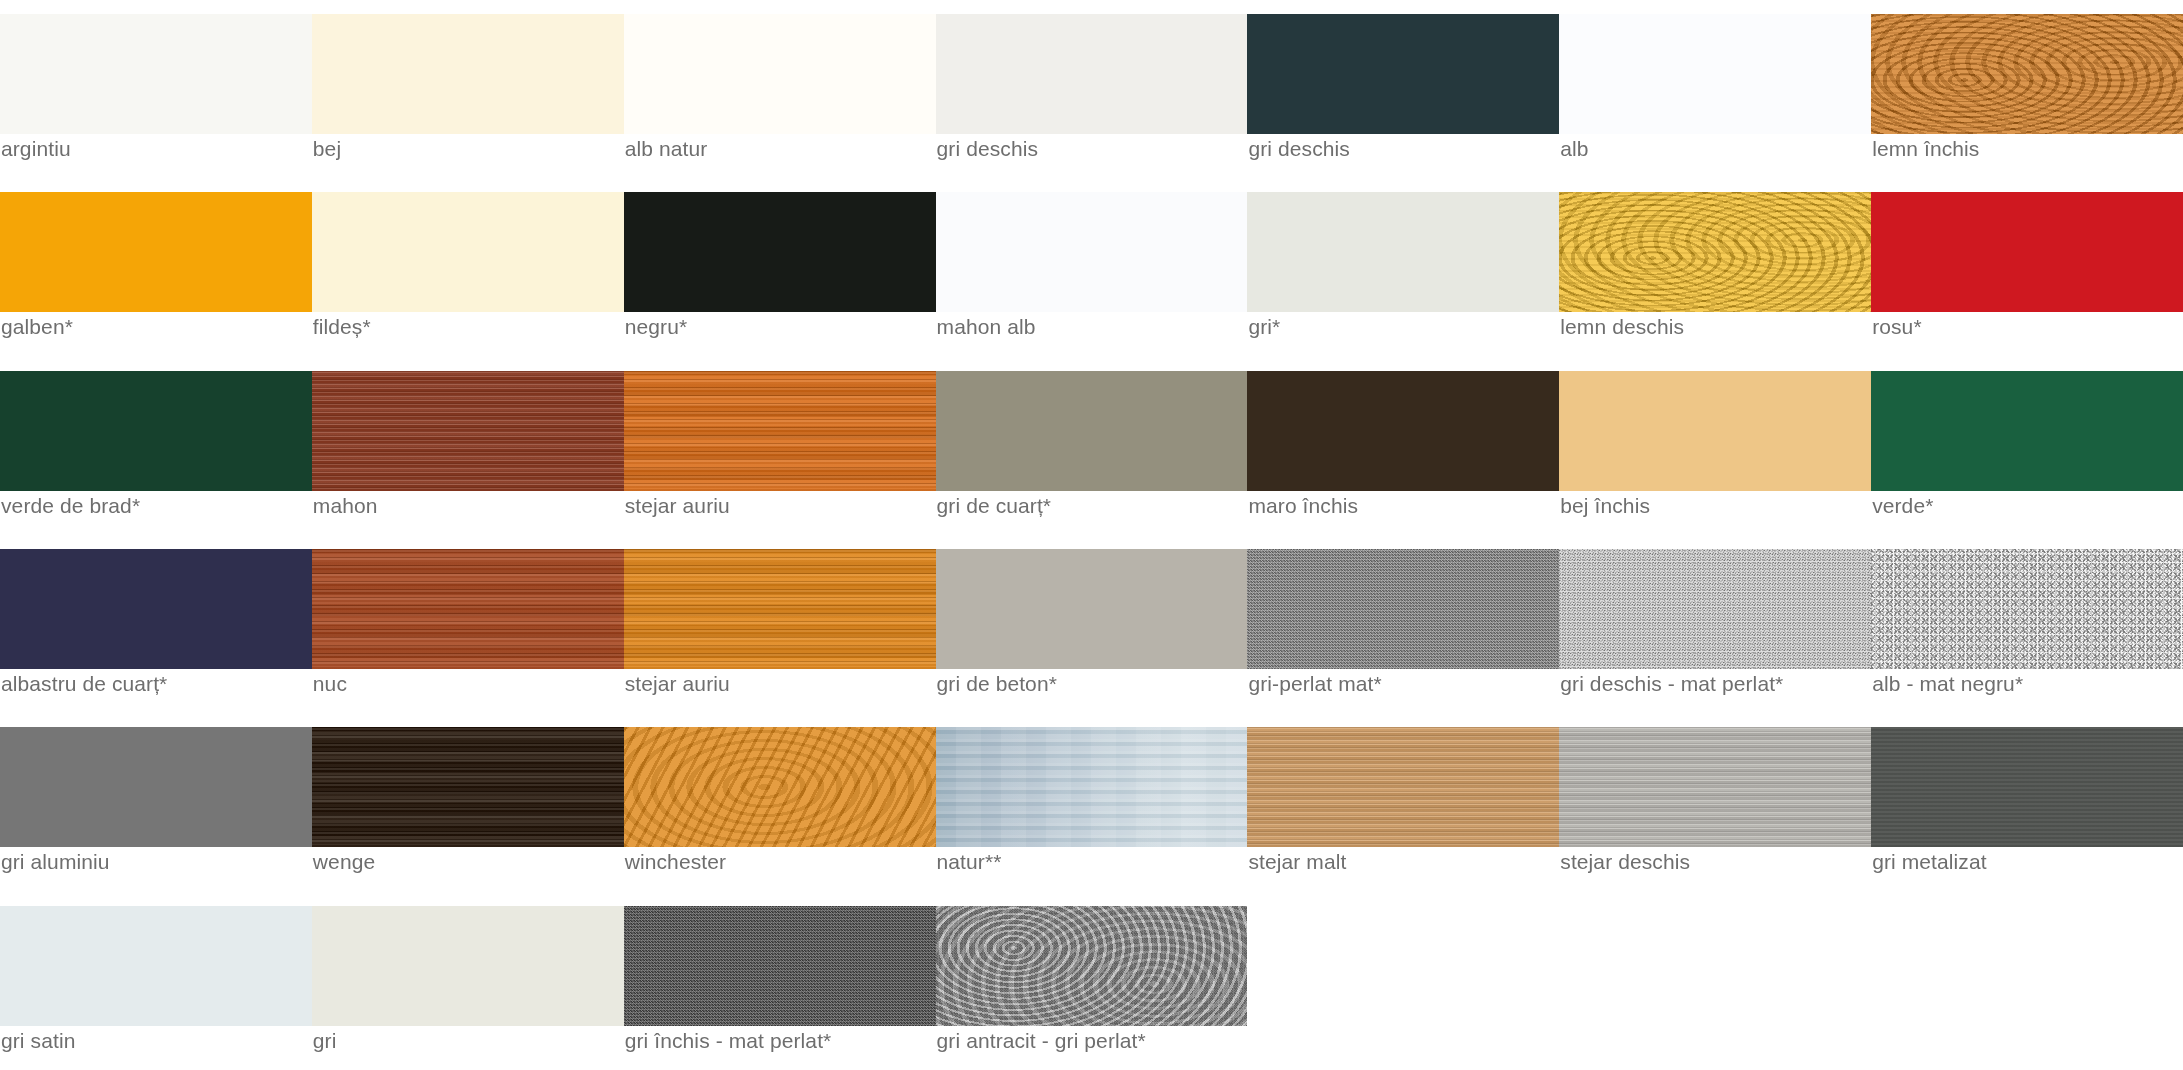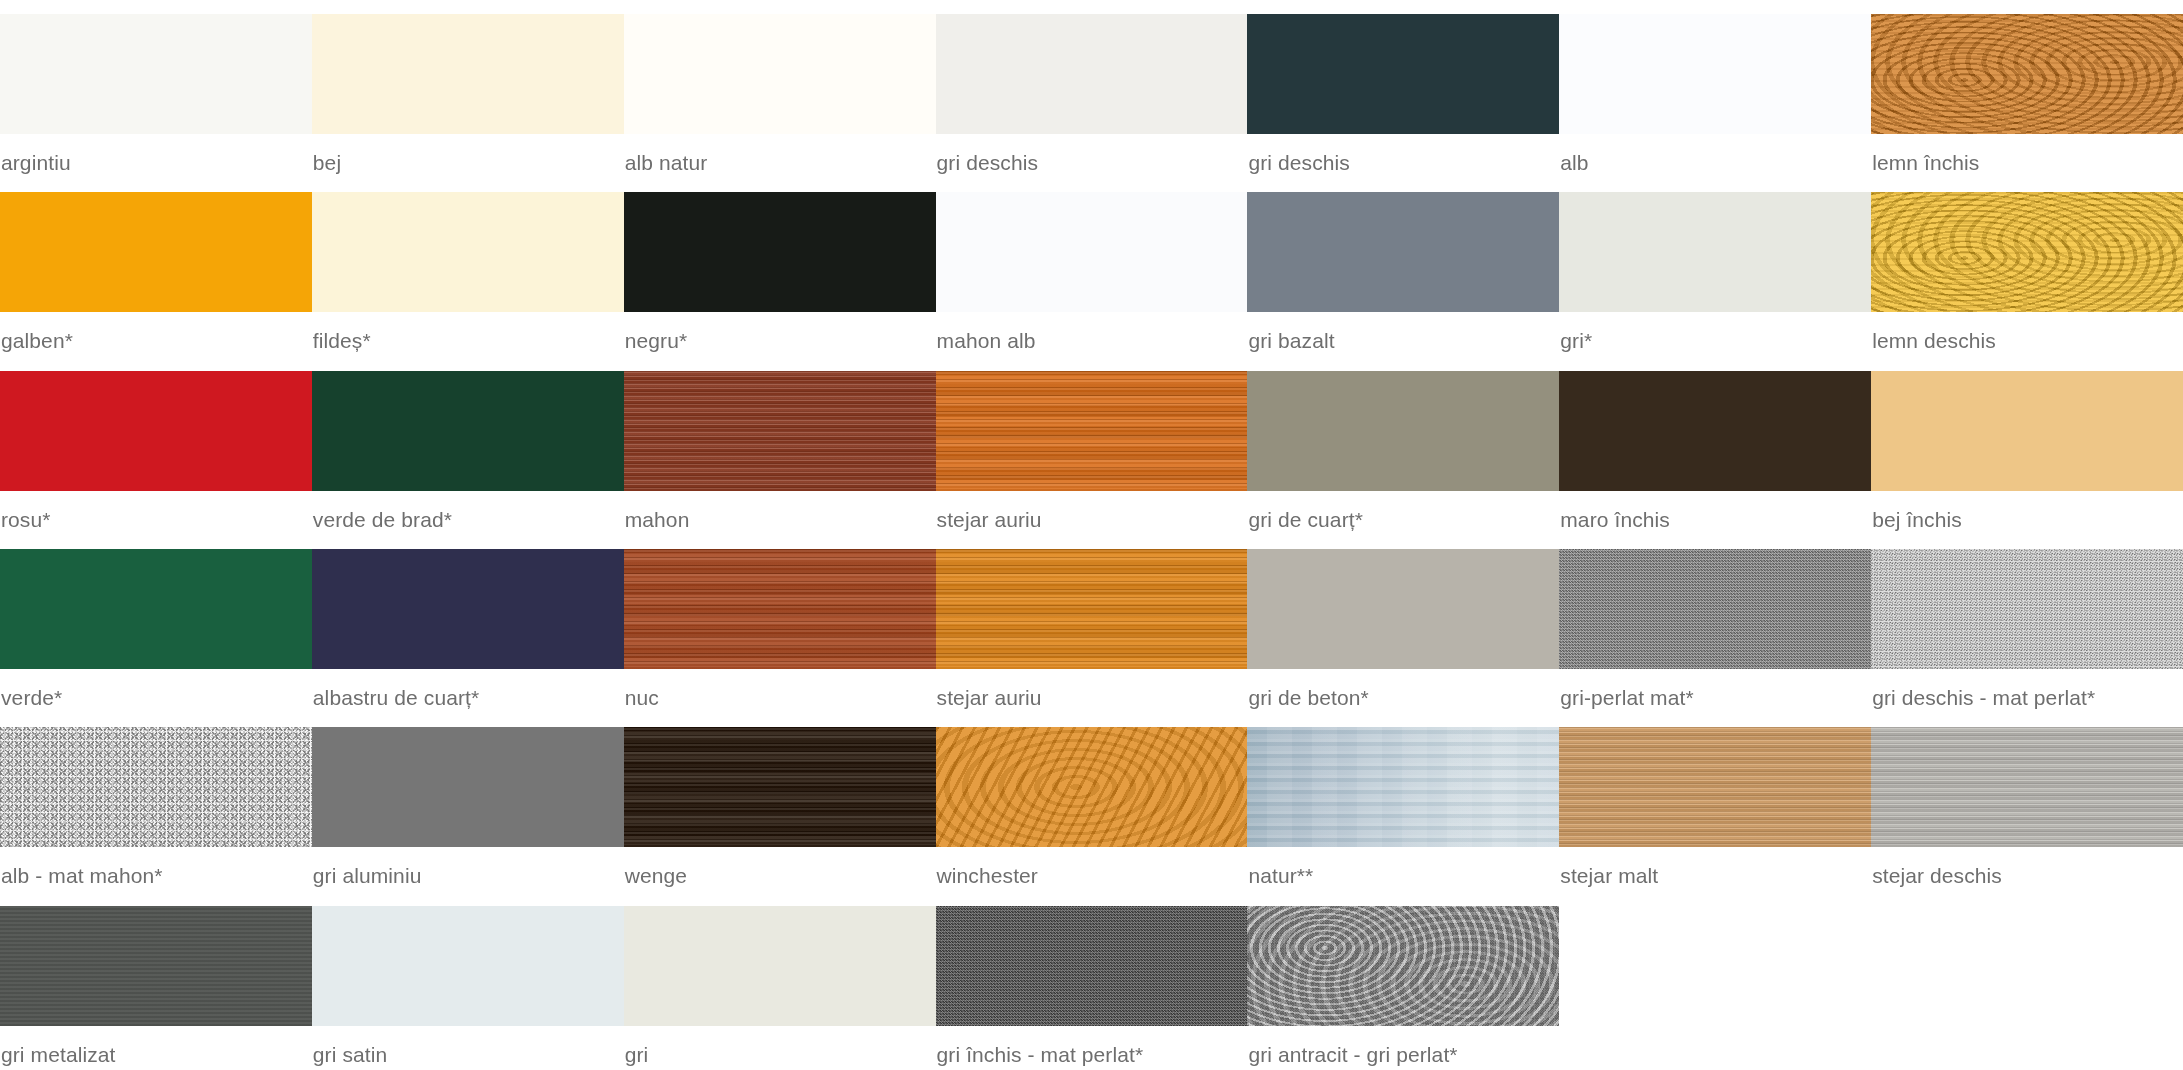--- a/index.html
+++ b/index.html
@@ -32,21 +32,21 @@
   .swatch-chip {
     width: 100%;
     height: 120px;
     margin-top: 14px;
     position: relative;
     overflow: hidden;
     background-repeat: repeat;
   }
 
   .swatch-label {
-    margin-top: 16px;
+    margin-top: 2px;
     font-size: 21px;
     line-height: 26px;
     color: #6e6e6e;
     letter-spacing: 0.1px;
     white-space: nowrap;
     padding-left: 1px;
   }
 
   
   .tex {
@@ -223,24 +223,20 @@
     </div>
     <div class="swatch-cell">
       <div class="swatch-chip" style="background-color: rgb(23, 27, 23);"></div>
       <div class="swatch-label">negru*</div>
     </div>
     <div class="swatch-cell">
       <div class="swatch-chip" style="background-color: rgb(250, 251, 253);"></div>
       <div class="swatch-label">mahon alb</div>
     </div>
     <div class="swatch-cell">
-      <div class="swatch-chip" style="background-color: rgb(118, 127, 138);"></div>
-      <div class="swatch-label">gri bazalt</div>
-    </div>
-    <div class="swatch-cell">
       <div class="swatch-chip" style="background-color: rgb(231, 232, 225);"></div>
       <div class="swatch-label">gri*</div>
     </div>
     <div class="swatch-cell">
       <div class="swatch-chip" style="background-color: rgb(243, 187, 34);">
         <div class="tex tex-figure"></div>
       </div>
       <div class="swatch-label">lemn deschis</div>
     </div>
     <div class="swatch-cell">
@@ -308,21 +304,21 @@
     <div class="swatch-cell">
       <div class="swatch-chip" style="background-color: rgb(194, 194, 194);">
         <div class="tex tex-pearl"></div>
       </div>
       <div class="swatch-label">gri deschis - mat perlat*</div>
     </div>
     <div class="swatch-cell">
       <div class="swatch-chip" style="background-color: rgb(235, 235, 235);">
         <div class="tex tex-pearl-coarse"></div>
       </div>
-      <div class="swatch-label">alb - mat mahon*</div>
+      <div class="swatch-label">alb - mat negru*</div>
     </div>
     <div class="swatch-cell">
       <div class="swatch-chip" style="background-color: rgb(118, 118, 118);"></div>
       <div class="swatch-label">gri aluminiu</div>
     </div>
     <div class="swatch-cell">
       <div class="swatch-chip" style="background-color: rgb(36, 20, 8);">
         <div class="tex tex-grain-h"></div>
       </div>
       <div class="swatch-label">wenge</div>

